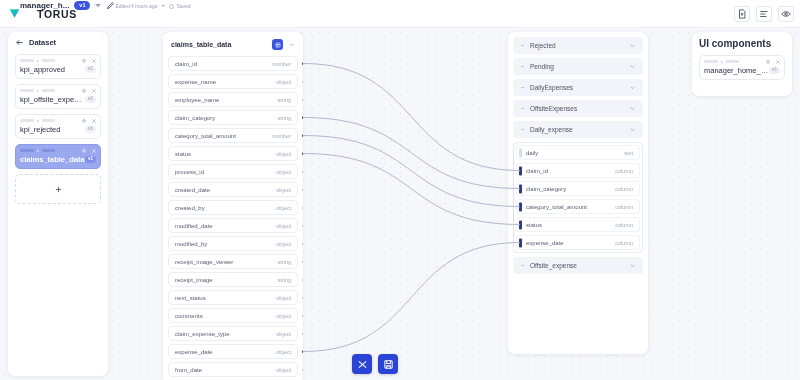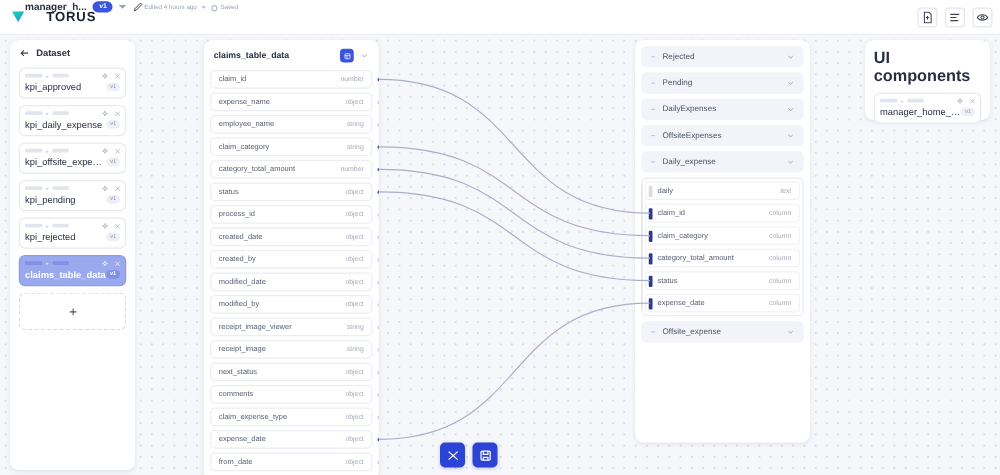--- a/index.html
+++ b/index.html
@@ -184,21 +184,21 @@
   .cport {
     position: absolute; left: 1.5px; top: 50%; transform: translateY(-50%);
     width: 3px; height: 9px; border-radius: 1px; background: #2b3a8f;
   }
   .cport.muted { background: #d9dce6; }
 
   
   #ui-panel {
     left: 692px; top: 4px; width: 100px; height: 64px; padding: 6px 7px;
   }
-  .uc-title { font-size: 13px; font-weight: bold; color: #2a3043; margin-bottom: 6px; }
+  .uc-title { font-size: 10px; font-weight: bold; color: #2a3043; margin-bottom: 6px; }
 
   
   .bottom-bar {
     position: absolute; left: 352px; bottom: 6px;
     display: flex; align-items: center; gap: 6px; z-index: 25;
   }
   .logic-btn {
     display: flex; align-items: center; gap: 5px;
     background: #9aa8ee; border-radius: 4px; height: 20px; padding: 0 11px;
     box-shadow: 0 1px 3px rgba(40,50,100,0.18);
@@ -322,59 +322,21 @@
             </div>
             <div class="ds-actions">
               <svg class="ds-act" viewBox="0 0 24 24" fill="none" stroke="#aab0c0" stroke-width="2.6">
                 <path d="M12 3 L14 9 L20 11 L14 13 L12 19 L10 13 L4 11 L10 9 Z"></path>
               </svg>
               <svg class="ds-act" viewBox="0 0 24 24" fill="none" stroke="#aab0c0" stroke-width="2.6">
                 <path d="M5 5 L19 19 M19 5 L5 19"></path>
               </svg>
             </div>
             <div class="ds-name-row">
-              <span class="ds-name">kpi_daily_expense</span>
-              <span class="ds-pill">v1</span>
-            </div>
-          </div>
-          <div class="ds-card">
-            <div class="ds-crumb">
-              <span class="crumb-blk crumb-a"></span>
-              <span class="crumb-sep">▸</span>
-              <span class="crumb-blk crumb-b"></span>
-            </div>
-            <div class="ds-actions">
-              <svg class="ds-act" viewBox="0 0 24 24" fill="none" stroke="#aab0c0" stroke-width="2.6">
-                <path d="M12 3 L14 9 L20 11 L14 13 L12 19 L10 13 L4 11 L10 9 Z"></path>
-              </svg>
-              <svg class="ds-act" viewBox="0 0 24 24" fill="none" stroke="#aab0c0" stroke-width="2.6">
-                <path d="M5 5 L19 19 M19 5 L5 19"></path>
-              </svg>
-            </div>
-            <div class="ds-name-row">
               <span class="ds-name">kpi_offsite_expense</span>
-              <span class="ds-pill">v1</span>
-            </div>
-          </div>
-          <div class="ds-card">
-            <div class="ds-crumb">
-              <span class="crumb-blk crumb-a"></span>
-              <span class="crumb-sep">▸</span>
-              <span class="crumb-blk crumb-b"></span>
-            </div>
-            <div class="ds-actions">
-              <svg class="ds-act" viewBox="0 0 24 24" fill="none" stroke="#aab0c0" stroke-width="2.6">
-                <path d="M12 3 L14 9 L20 11 L14 13 L12 19 L10 13 L4 11 L10 9 Z"></path>
-              </svg>
-              <svg class="ds-act" viewBox="0 0 24 24" fill="none" stroke="#aab0c0" stroke-width="2.6">
-                <path d="M5 5 L19 19 M19 5 L5 19"></path>
-              </svg>
-            </div>
-            <div class="ds-name-row">
-              <span class="ds-name">kpi_pending</span>
               <span class="ds-pill">v1</span>
             </div>
           </div>
           <div class="ds-card">
             <div class="ds-crumb">
               <span class="crumb-blk crumb-a"></span>
               <span class="crumb-sep">▸</span>
               <span class="crumb-blk crumb-b"></span>
             </div>
             <div class="ds-actions">

